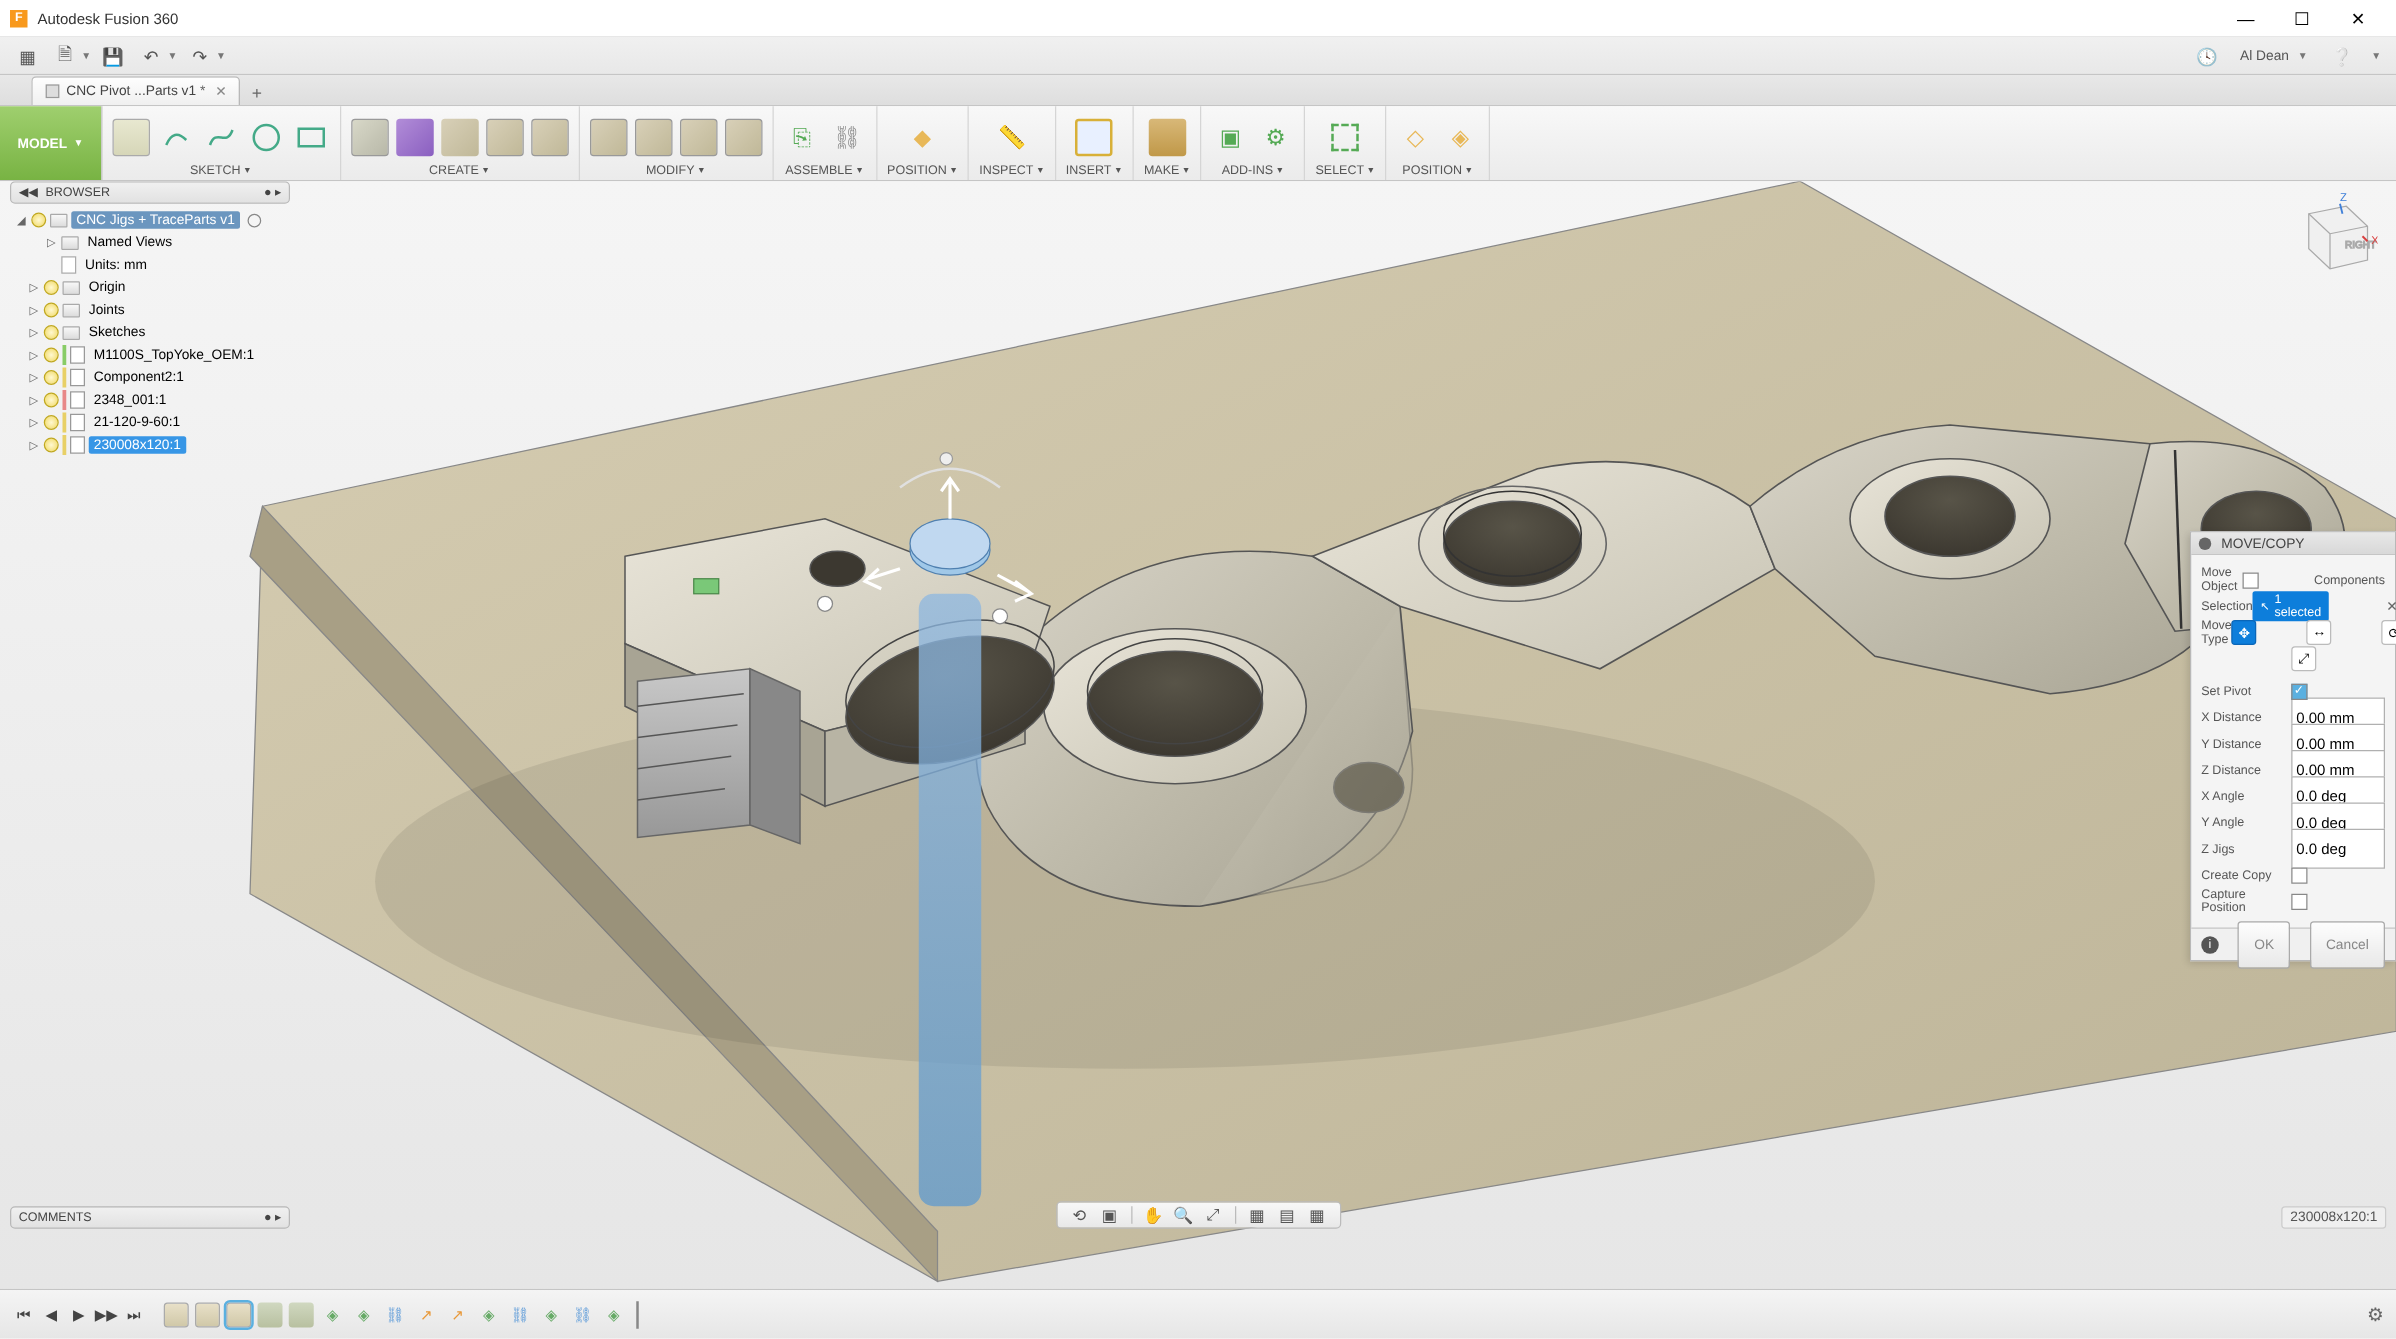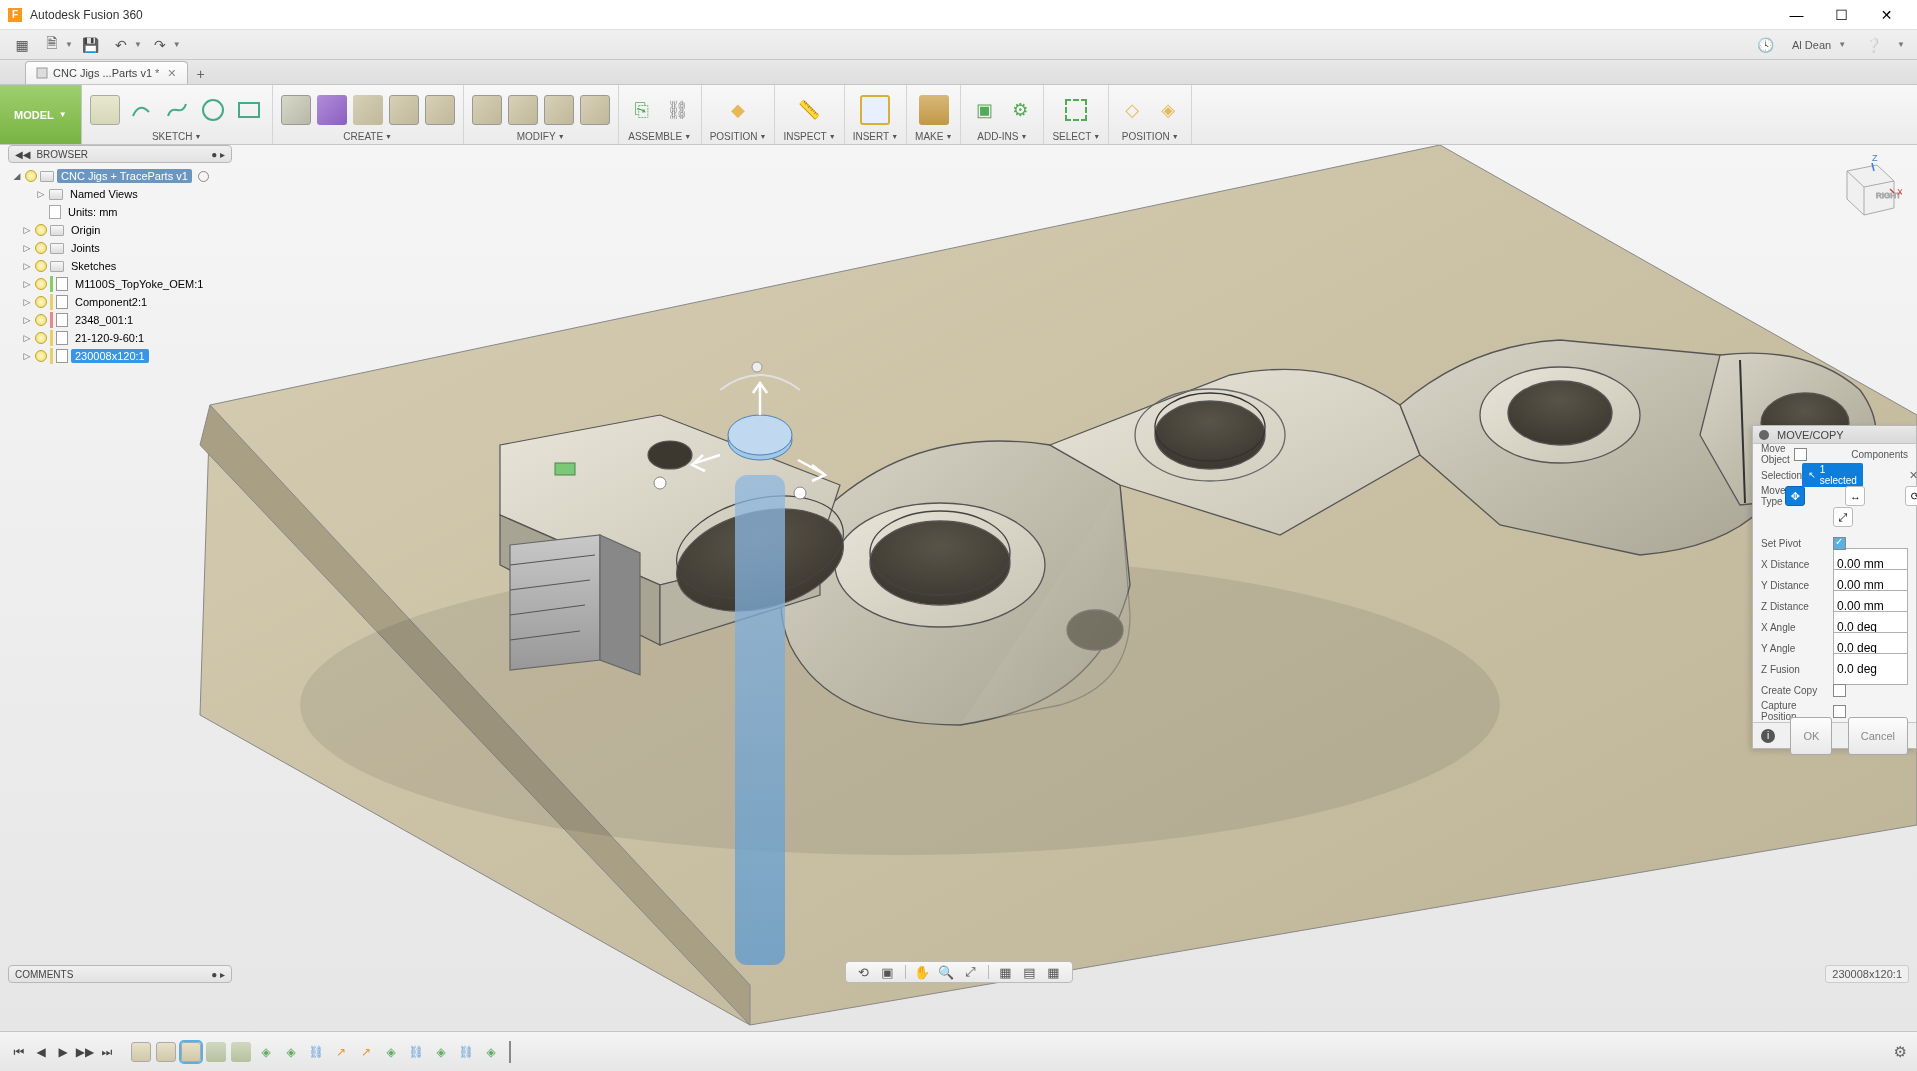--- a/index.html
+++ b/index.html
@@ -75,21 +75,21 @@
 .stripe.yellow { background:#e8d066; }
 .stripe.red { background:#e88888; }
 
 
 .viewcube { position:absolute; top:8px; right:30px; width:65px; height:65px; z-index:4; }
 
 
 .movepanel { position:absolute; top:425px; right:0; width:165px; background:#f4f4f4; border:1px solid #b8b8b8; font-size:11px; z-index:6; box-shadow:-2px 2px 6px rgba(0,0,0,0.15); }
 .mp-head { height:18px; background:linear-gradient(#e8e8e8,#d8d8d8); display:flex; align-items:center; padding:0 6px; color:#444; border-bottom:1px solid #c5c5c5; }
 .mp-head .bullet { width:10px; height:10px; border-radius:50%; background:#666; margin-right:8px; }
-.mp-body { padding:0 8px; }
+.mp-body { padding:10px 8px; }
 .mp-row { display:flex; align-items:center; height:20px; margin-bottom:1px; }
 .mp-row .mlbl { width:72px; color:#555; font-size:10px; }
 .mp-row .mval { flex:1; display:flex; align-items:center;gap:40px; }
 .mp-row input[type=text] { width:100%; height:32px; border:1px solid #b0b0b0; font-size:12px; padding:0 3px; background:#fff; }
 .mp-row .chk { width:13px; height:13px; border:1px solid #888; background:#fff; }
 .mp-row .chk.on { background:#5ab0e0; position:relative; }
 .mp-row .chk.on::after { content:"✓"; color:#fff; font-size:10px; position:absolute; top:-2px; left:1px; }
 .mp-row .complbl { font-size:10px; color:#555; margin-left:4px; }
 .selchip { background:#0d7edb; color:#fff; font-size:10px; padding:1px 6px; border-radius:2px; display:flex; align-items:center; gap:4px; }
 .selchip .cur { font-size:9px; }
@@ -155,21 +155,21 @@
     <div class="qat-btn">❔</div>
       <span class="dd">▼</span>
   </div>
 </div>
 
 <div class="tabs">
   <div class="tab">
     <svg width="12" height="12" style="margin-right:5px">
         <rect x="1" y="1" width="10" height="10" fill="#ddd" stroke="#999"></rect>
       </svg>
-    <span>CNC Jigs ...Parts v1</span>
+    <span>CNC Pivot ...Parts v1</span>
     <span class="dirty">*</span>
     <span class="tabclose">✕</span>
   </div>
   <div style="width:22px;height:20px;display:flex;align-items:center;justify-content:center;color:#666;font-size:14px">+</div>
 </div>
 
 <div class="ribbon">
   <div class="modelbtn">
     <span>MODEL</span>
       <span class="dd">▼</span>
@@ -609,21 +609,21 @@
           <input type="text" value="0.0 deg" style="">
         </span>
       </div>
     <div class="mp-row">
         <span class="mlbl">Y Angle</span>
         <span class="mval">
           <input type="text" value="0.0 deg" style="">
         </span>
       </div>
     <div class="mp-row">
-        <span class="mlbl">Z Fusion</span>
+        <span class="mlbl">Z Jigs</span>
         <span class="mval">
           <input type="text" value="0.0 deg" style="">
         </span>
       </div>
     <div class="mp-row">
         <span class="mlbl">Create Copy</span>
         <span class="mval">
           <span class="chk"></span>
         </span>
       </div>

